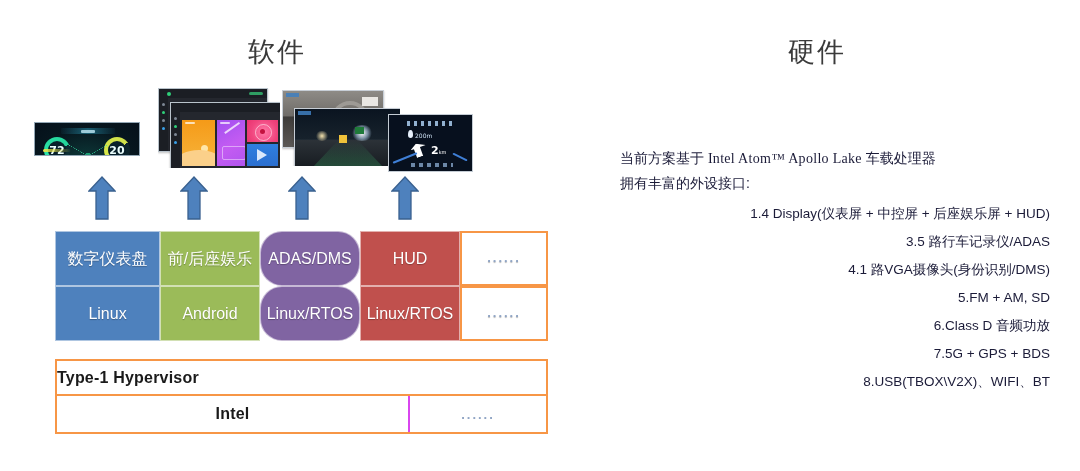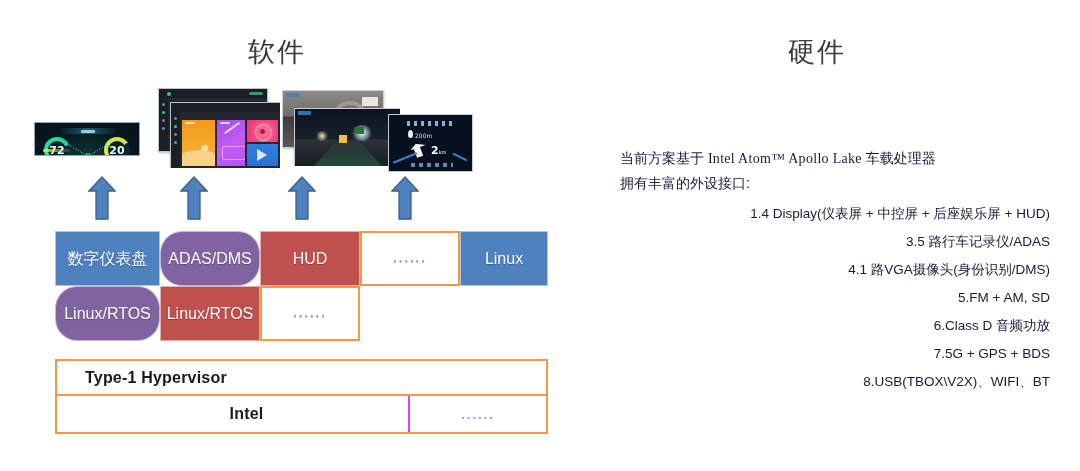--- a/index.html
+++ b/index.html
@@ -178,21 +178,21 @@
 
   
   #hv-table{position:absolute;left:55px;top:359px;width:493px;height:75px;}
   #hv-table .row{box-sizing:border-box;border:2px solid #f79646;background:#fff;
      height:37px;display:flex;align-items:center;}
   #hv-table .row+.row{border-top:none;height:38px;}
   #hv-table .full{justify-content:center;width:100%;}
   #hv-table .left-cell{flex:0 0 353px;display:flex;align-items:center;justify-content:center;
      border-right:2px solid #d946ef;height:100%;box-sizing:border-box;}
   #hv-table .right-cell{flex:1;display:flex;align-items:center;justify-content:center;height:100%;}
-  #hv-table .lbl{font-size:16px;font-weight:700;color:#1a1a1a;letter-spacing:.2px;padding-left:28px;}
+  #hv-table .lbl{font-size:16px;font-weight:700;color:#1a1a1a;letter-spacing:.2px;}
 
   
   #hw-block{position:absolute;left:620px;top:146px;width:430px;}
   #hw-block .head-line{font-size:14px;font-weight:400;color:#1b1b38;line-height:1.72;
      white-space:nowrap;}
   #hw-block .head-line .mono{font-family:"Liberation Serif","DejaVu Serif",serif;letter-spacing:.3px;}
   #hw-list{margin:12px 0 0 0;padding:0;list-style:none;text-align:right;}
   #hw-list li{font-size:13.5px;color:#1b1b38;line-height:1;margin-bottom:14.5px;white-space:nowrap;}
   #hw-list li .n{display:inline-block;width:17px;}
 </style>
@@ -306,27 +306,29 @@
       </svg>
   </div>
   <div class="uparrow" id="arrow-4">
     <svg viewBox="0 0 28 44">
         <polygon points="14,1 27,15 20,15 20,43 8,43 8,15 1,15" fill="#4e81bd" stroke="#39608f" stroke-width="1.3"></polygon>
       </svg>
   </div>
 
   <div id="os-stack">
     <div class="cell c-blue">数字仪表盘</div>
+    <div class="cell c-green">前/后座娱乐</div>
     <div class="cell c-purple">ADAS/DMS</div>
     <div class="cell c-red">HUD</div>
     <div class="cell c-blank">
         <span class="dots">......</span>
       </div>
 
     <div class="cell c-blue">Linux</div>
+    <div class="cell c-green">Android</div>
     <div class="cell c-purple">Linux/RTOS</div>
     <div class="cell c-red">Linux/RTOS</div>
     <div class="cell c-blank">
         <span class="dots">......</span>
       </div>
   </div>
 
   <div id="hv-table">
     <div class="row">
       <div class="full">

